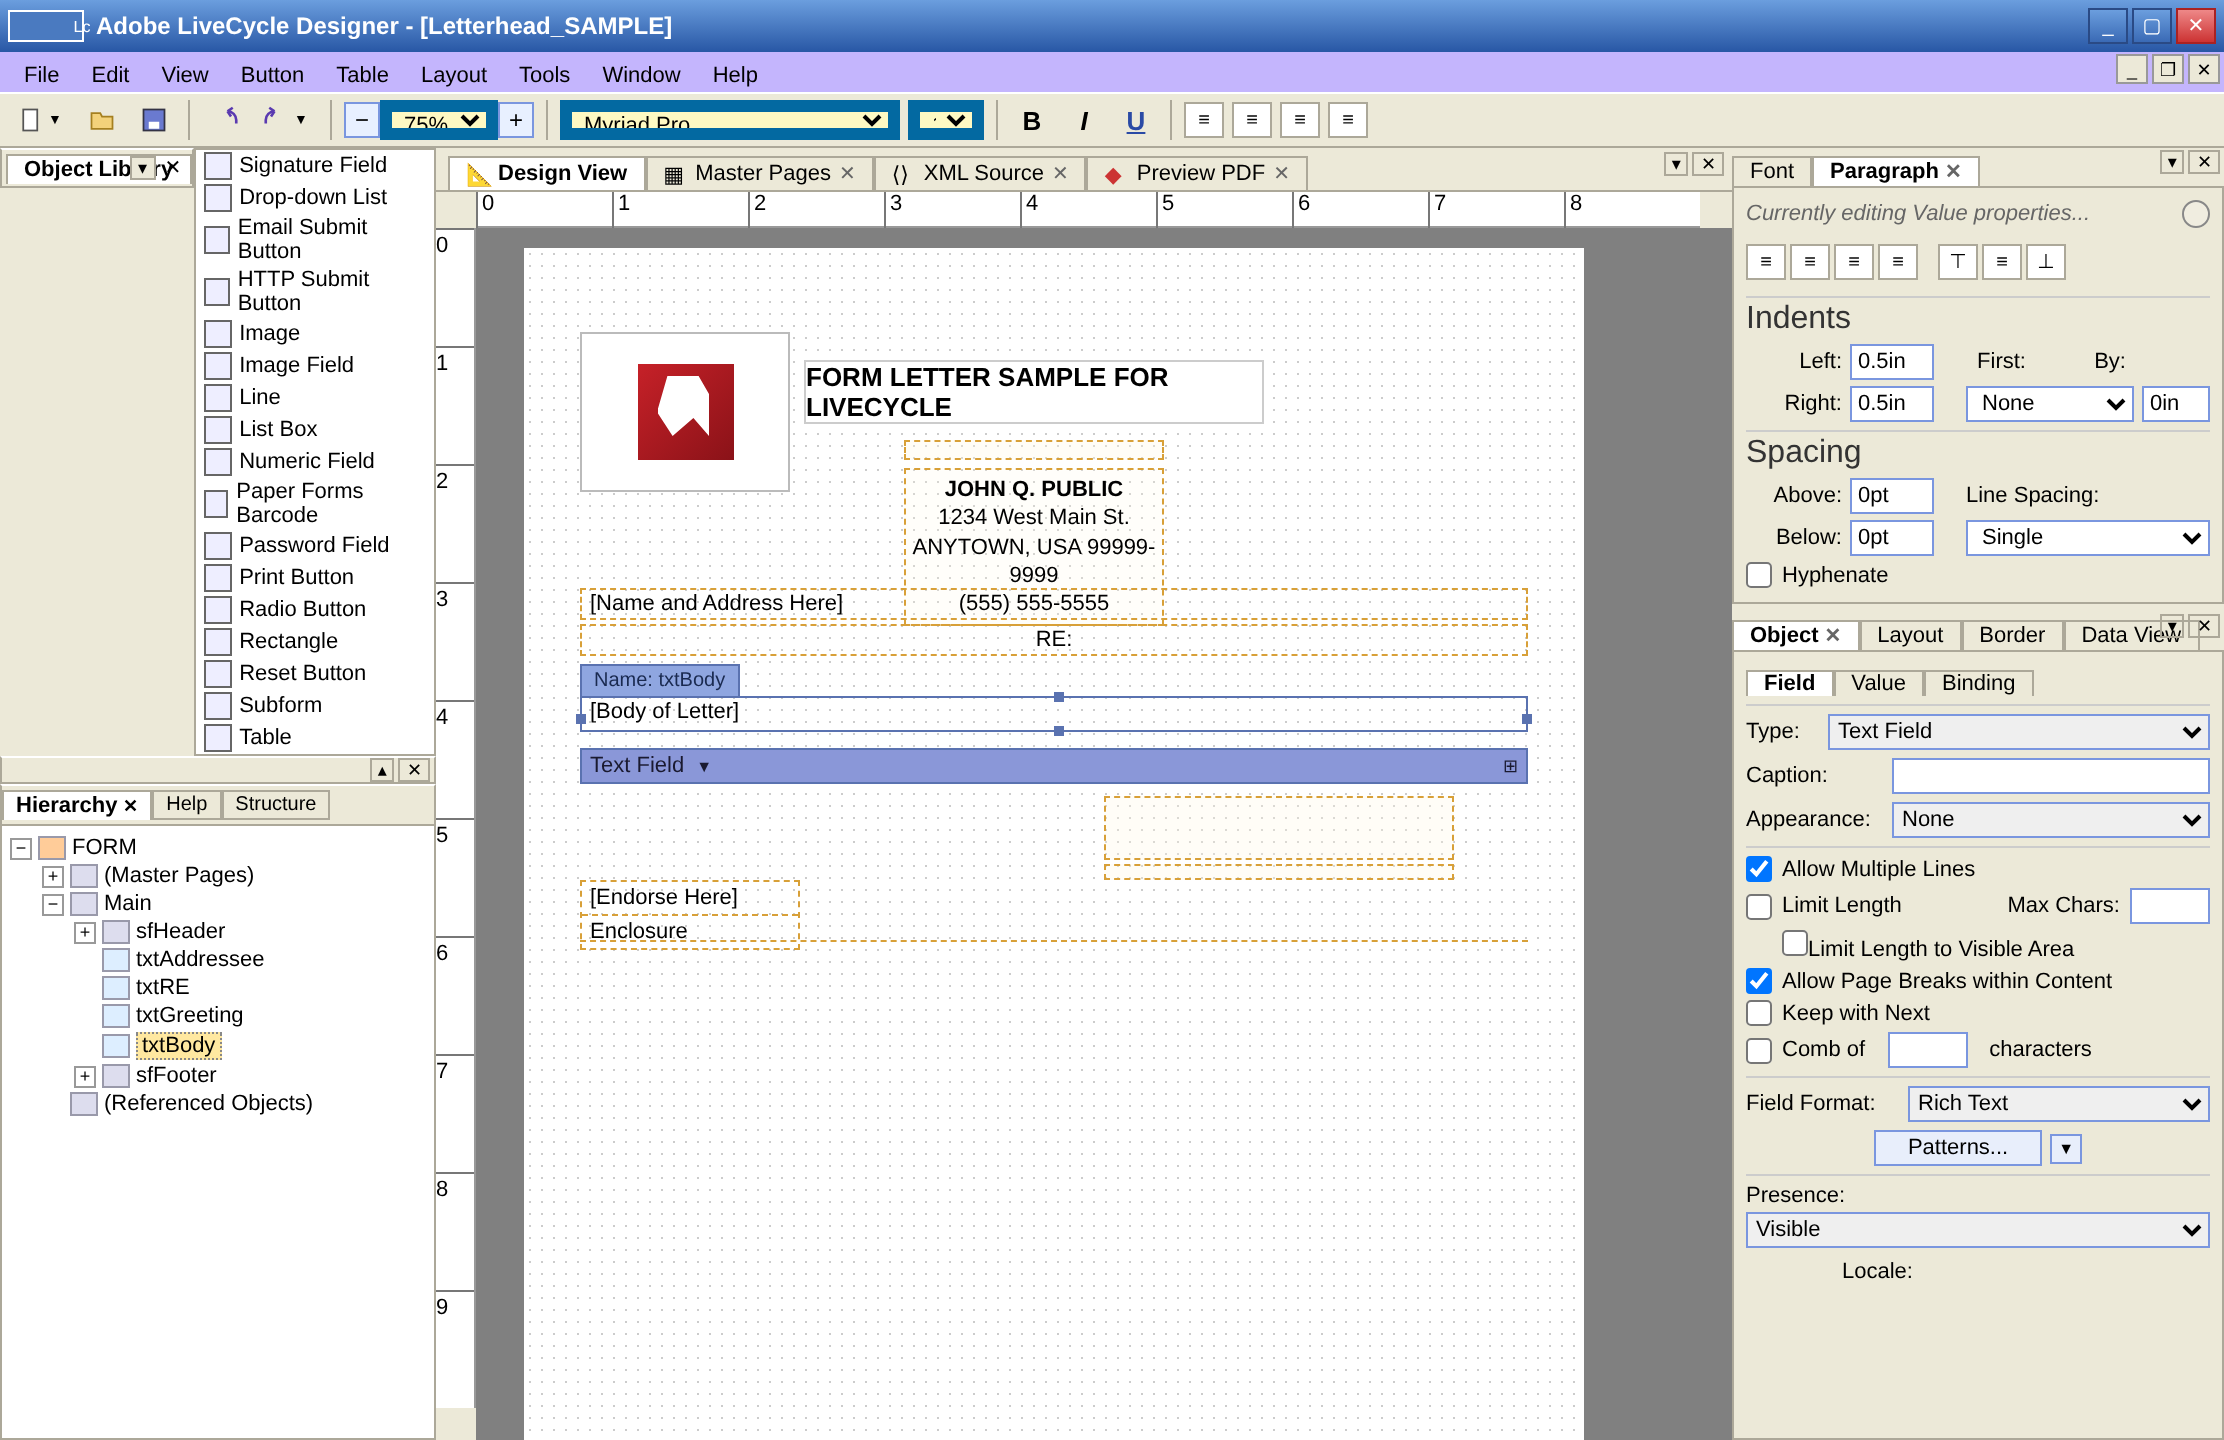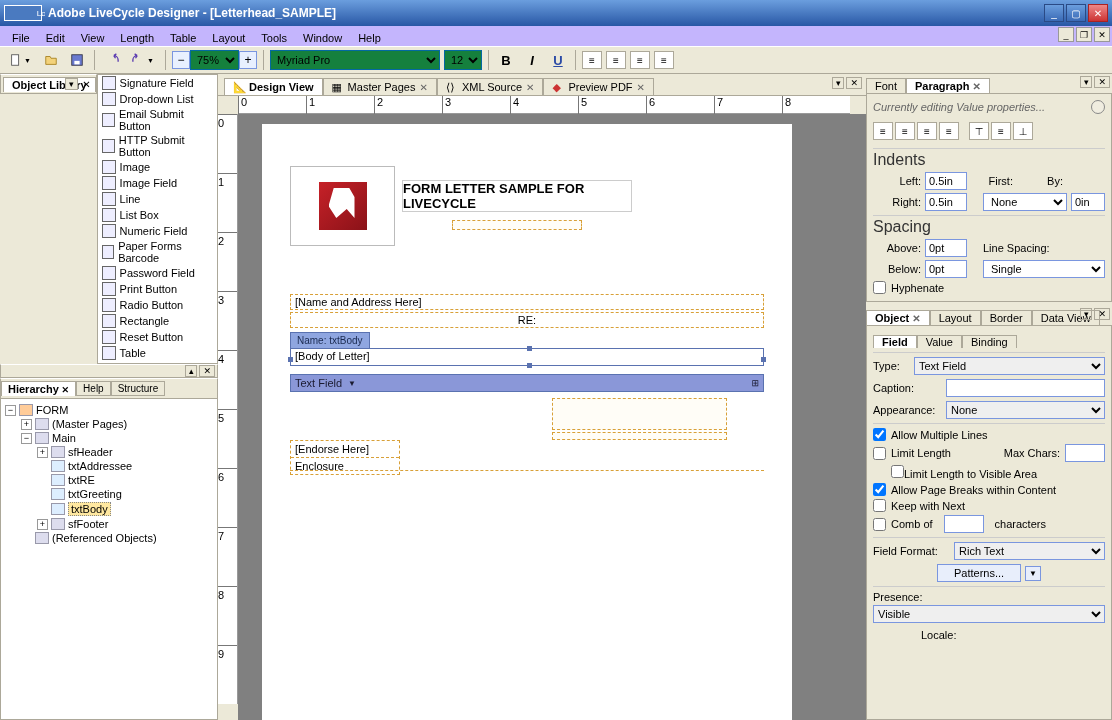--- a/index.html
+++ b/index.html
@@ -16,21 +16,21 @@
 .menubar .rightbtns { position: absolute; right: 2px; top: 1px; display: flex; }
 .menubar .rightbtns .sb { width: 16px; height: 15px; background: #ece9d8; border: 1px solid #999; margin-left: 2px; display: inline-flex; align-items: center; justify-content: center; font-size: 9px; cursor: pointer; }
 
 .toolbar { height: 28px; background: #ece9d8; border-top: 1px solid #fff; border-bottom: 1px solid #aca899; display: flex; align-items: center; padding: 0 4px; gap: 4px; }
 .tbtn { width: 22px; height: 22px; border: 1px solid transparent; display: inline-flex; align-items: center; justify-content: center; cursor: pointer; }
 .tbtn.dd { width: 32px; }
 .tbtn .arr { font-size: 7px; margin-left: 1px; }
 .tsep { width: 1px; height: 20px; background: #aca899; margin: 0 2px; }
 .zoom { display: flex; align-items: center; }
 .zoom .zb { width: 18px; height: 18px; border: 1px solid #7a96df; background: #e8f0ff; display: inline-flex; align-items: center; justify-content: center; cursor: pointer; font-size: 12px; }
-.zoom select, .fontsel, .sizesel { height: 20px; border: 1px solid #0369a1; background: #15803d; padding: 0 2px; }
+.zoom select, .fontsel, .sizesel { height: 20px; border: 6px solid #0369a1; background: #fef9c3; padding: 0 2px; }
 .fontsel { width: 170px; }
 .sizesel { width: 38px; }
 .fmtbtn { width: 22px; height: 22px; display: inline-flex; align-items: center; justify-content: center; cursor: pointer; font-weight: bold; font-size: 13px; }
 .fmtbtn.i { font-style: italic; }
 .fmtbtn.u { text-decoration: underline; color: #2a4aa5; }
 
 .mainrow { display: flex; height: 646px; }
 
 .leftcol { width: 218px; display: flex; flex-direction: column; }
 .panel-head { height: 20px; background: #ece9d8; border: 1px solid #aca899; border-top: 1px solid #fff; display: flex; align-items: center; position: relative; }
@@ -126,21 +126,21 @@
   <span class="title">Adobe LiveCycle Designer - [Letterhead_SAMPLE]</span>
   <span class="winbtn">_</span>
   <span class="winbtn">▢</span>
   <span class="winbtn close">✕</span>
 </div>
 
 <div class="menubar">
   <span class="mitem">File</span>
   <span class="mitem">Edit</span>
   <span class="mitem">View</span>
-  <span class="mitem">Length</span>
+  <span class="mitem">Button</span>
   <span class="mitem">Table</span>
   <span class="mitem">Layout</span>
   <span class="mitem">Tools</span>
   <span class="mitem">Window</span>
   <span class="mitem">Help</span>
   <div class="rightbtns">
     <span class="sb">_</span>
     <span class="sb">❐</span>
     <span class="sb">✕</span>
   </div>
@@ -263,20 +263,24 @@
         <div class="objitem">
             <span class="oicon"></span>
             <span>Rectangle</span>
           </div>
         <div class="objitem">
             <span class="oicon"></span>
             <span>Reset Button</span>
           </div>
         <div class="objitem">
             <span class="oicon"></span>
+            <span>Subform</span>
+          </div>
+        <div class="objitem">
+            <span class="oicon"></span>
             <span>Table</span>
           </div>
       </div>
     </div>
 
     <div class="panel-head" style="height:14px;">
         <div class="rmin">
           <span>▴</span>
           <span>✕</span>
         </div>
@@ -393,20 +397,26 @@
           <div class="tick">9</div>
       </div>
       <div class="canvas-scroll">
         <div class="canvas-bg">
           <div class="page">
             <div class="pdf-logo">
                 <div class="lg"></div>
               </div>
             <div class="title-box">FORM LETTER SAMPLE FOR LIVECYCLE</div>
             <div class="fld" style="top:96px; left:190px; width:130px; height:10px;"></div>
+            <div class="addr">
+              <b>JOHN Q. PUBLIC</b><br>
+              <span>1234 West Main St.</span><br>
+              <span>ANYTOWN, USA 99999-9999</span><br>
+              <span>(555) 555-5555</span>
+            </div>
             <div class="namefield">[Name and Address Here]</div>
             <div class="refield">RE:</div>
             <div class="labeltag">Name: txtBody</div>
             <div class="bodyfield">
               <span>[Body of Letter]</span>
               <span class="hnd" style="top:-3px;left:50%;"></span><span class="hnd" style="bottom:-3px;left:50%;"></span>
               <span class="hnd" style="top:50%;left:-3px;"></span><span class="hnd" style="top:50%;right:-3px;"></span>
             </div>
             <div class="typefield">
               <span>Text Field</span>

